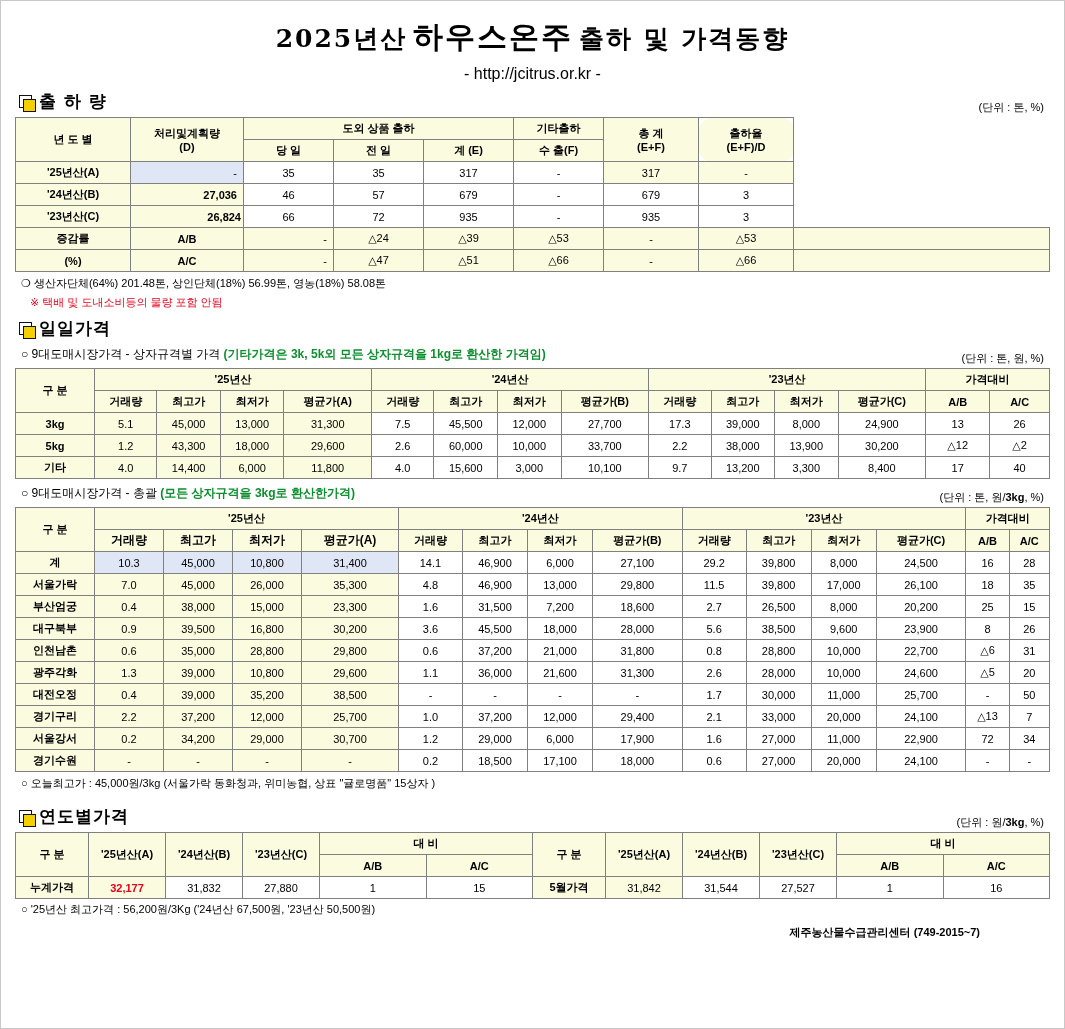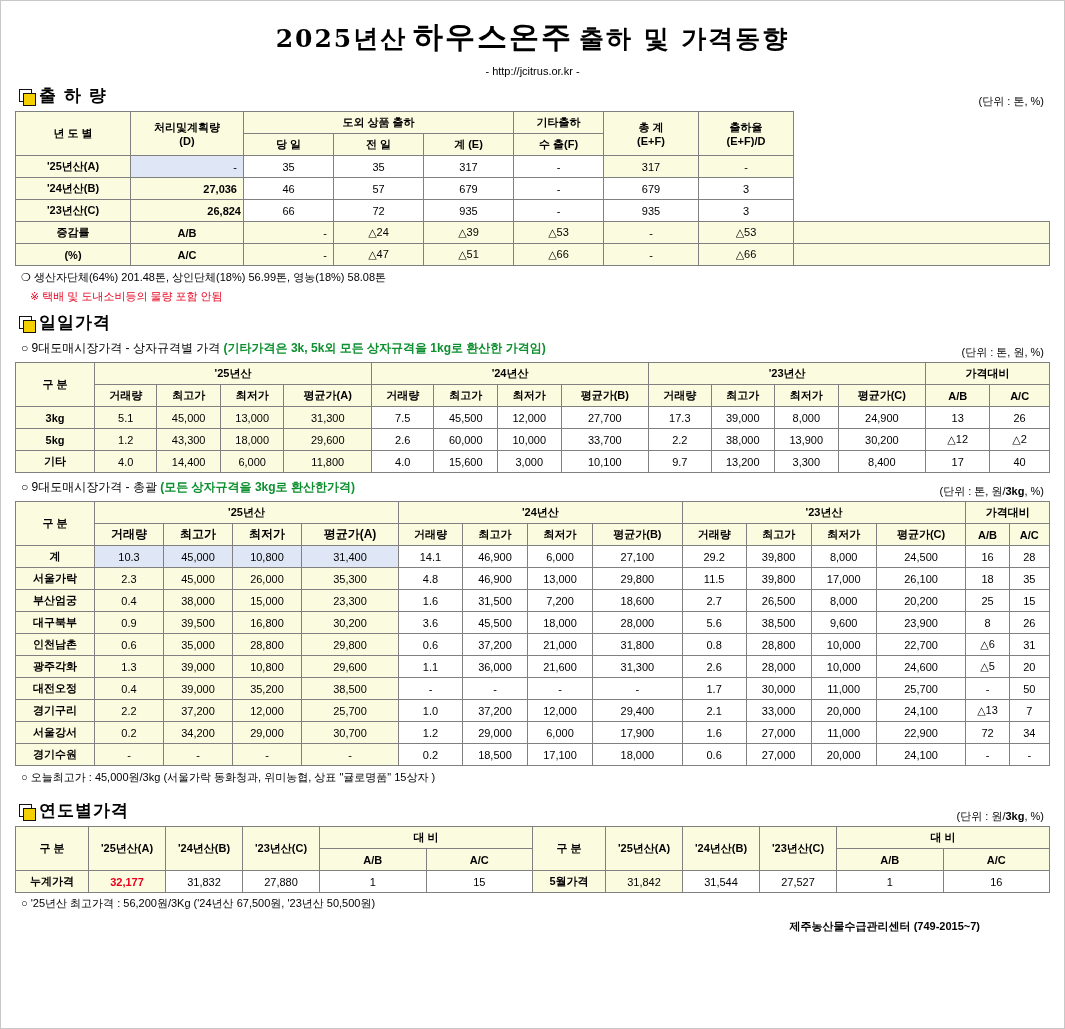--- a/index.html
+++ b/index.html
@@ -19,21 +19,21 @@
     text-align:center;
     font-family:"DejaVu Serif","Liberation Serif",serif;
     font-weight:bold;
     letter-spacing:2px;
     margin-top:10px;
     white-space:nowrap;
   }
   .title .small{font-size:25px;}
   .title .big{font-size:30px;}
   .url{
-    text-align:center;font-size:11px;margin-top:7px;color:#000;
+    text-align:center;font-size:16px;margin-top:7px;color:#000;
   }
   .asof{
     text-align:right;font-size:12px;margin-top:9px;padding-right:58px;
   }
 
   
   .sec{
     display:flex;align-items:center;gap:7px;margin:7px 0 3px 4px;
   }
   .sec .bk{
@@ -111,21 +111,21 @@
       <th rowspan="2" style="width:108px;">
         <span>처리및계획량</span><br>
         <span>(D)</span>
       </th>
       <th colspan="3">도외 상품 출하</th>
       <th>기타출하</th>
       <th rowspan="2" style="width:90px;">
         <span>총  계</span><br>
         <span>(E+F)</span>
       </th>
-      <th rowspan="2" style="width:90px;">
+      <th rowspan="2" style="width:90px;border-radius:13px;">
         <span>출하율</span><br>
         <span>(E+F)/D</span>
       </th>
     </tr>
     <tr>
       <th style="width:85px;">당 일</th>
       <th style="width:85px;">전 일</th>
       <th style="width:85px;">계 (E)</th>
       <th style="width:85px;">수 출(F)</th>
     </tr>
@@ -332,21 +332,21 @@
       <td>27,100</td>
       <td>29.2</td>
       <td>39,800</td>
       <td>8,000</td>
       <td>24,500</td>
       <td>16</td>
       <td>28</td>
     </tr>
     <tr>
       <td class="lbl">서울가락</td>
-      <td class="yel">2.3</td>
+      <td class="yel">7.0</td>
       <td class="yel">45,000</td>
       <td class="yel">26,000</td>
       <td class="yel">35,300</td>
       <td>4.8</td>
       <td>46,900</td>
       <td>13,000</td>
       <td>29,800</td>
       <td>11.5</td>
       <td>39,800</td>
       <td>17,000</td>

